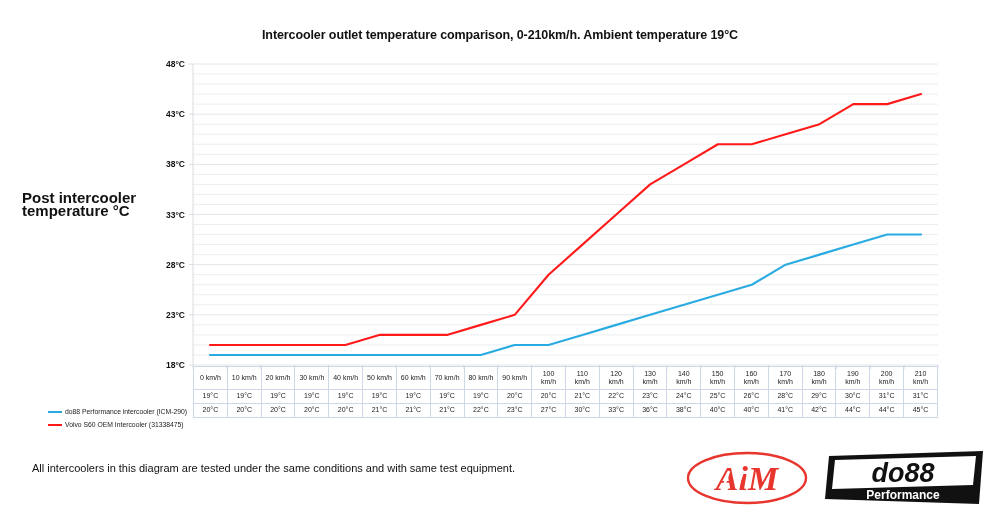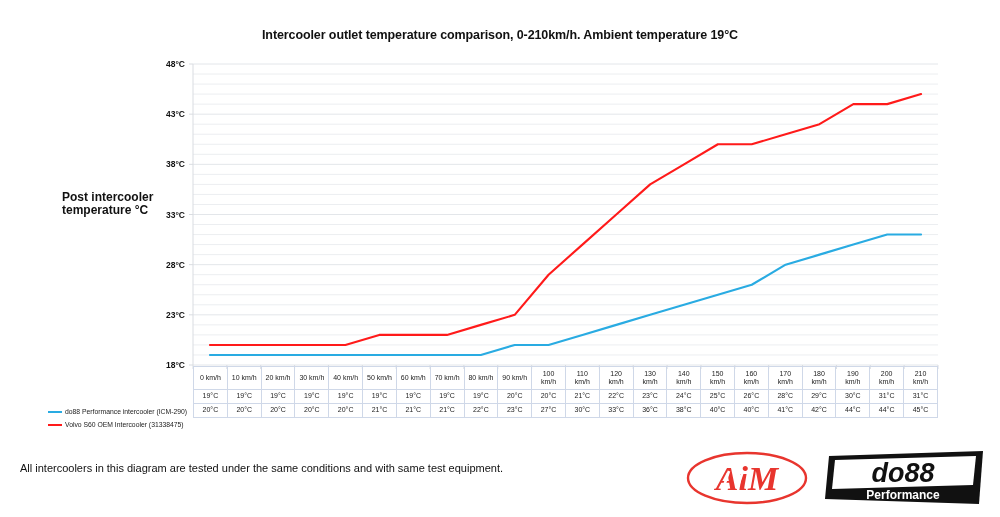--- a/index.html
+++ b/index.html
@@ -7,21 +7,21 @@
     width:1000px;height:517px;background:#ffffff;
     font-family:"Liberation Sans",sans-serif;
     color:#1a1a1a;overflow:hidden;position:relative;
   }
   #chart-title{
     position:absolute;left:0;top:28px;width:1000px;text-align:center;
     font-size:12.5px;font-weight:bold;letter-spacing:-0.1px;color:#111;
   }
   #y-axis-title{
     position:absolute;left:22px;top:191px;width:120px;
-    font-size:12px;font-weight:bold;line-height:13px;color:#111;margin-left:40px;
+    font-size:15px;font-weight:bold;line-height:13px;color:#111;
   }
   #plot-wrap{position:absolute;left:0;top:0;width:1000px;height:430px;}
   svg{display:block;}
   .gridline{stroke:#eceef1;stroke-width:1;}
   .gridline.major{stroke:#e3e6ea;}
   .axis-line{stroke:#d9dce1;stroke-width:1;}
   .ytick-label{
     font-family:"Liberation Sans",sans-serif;font-size:8.5px;font-weight:bold;
     fill:#111;text-anchor:end;
   }
@@ -47,21 +47,21 @@
     font-size:6.8px;color:#222;white-space:nowrap;
   }
   .legend-row:first-child{margin-bottom:0px;}
   .legend-swatch{
     display:inline-block;width:14px;height:2px;margin-right:3px;flex:none;
   }
   .legend-spacer{height:22px;}
 
   
   #footer-note{
-    position:absolute;left:20px;top:460px;width:620px;
+    position:absolute;left:32px;top:460px;width:620px;
     font-size:11px;line-height:16px;color:#111;
   }
   #logos{position:absolute;left:685px;top:447px;width:300px;height:62px;}
   #aim-logo{position:absolute;left:0px;top:2px;width:125px;height:58px;}
   #do88-logo{position:absolute;left:140px;top:2px;width:160px;height:58px;}
 </style>
 </head>
 <body>
 
 <div id="chart-title">Intercooler outlet temperature comparison, 0-210km/h. Ambient temperature 19°C</div>

